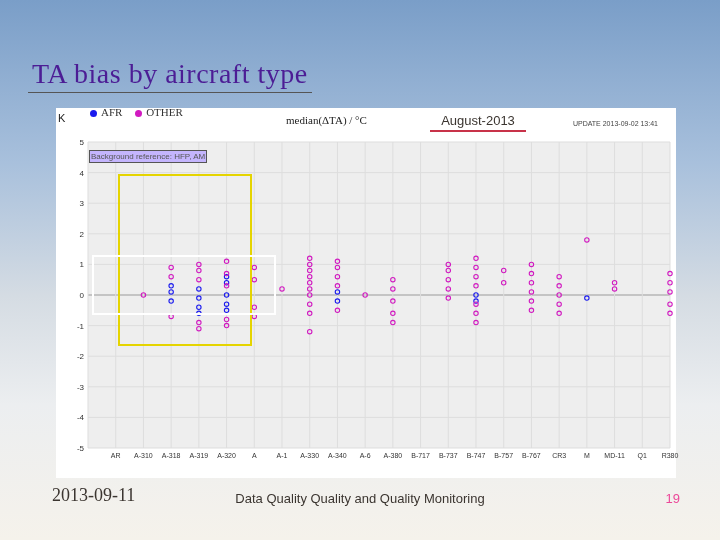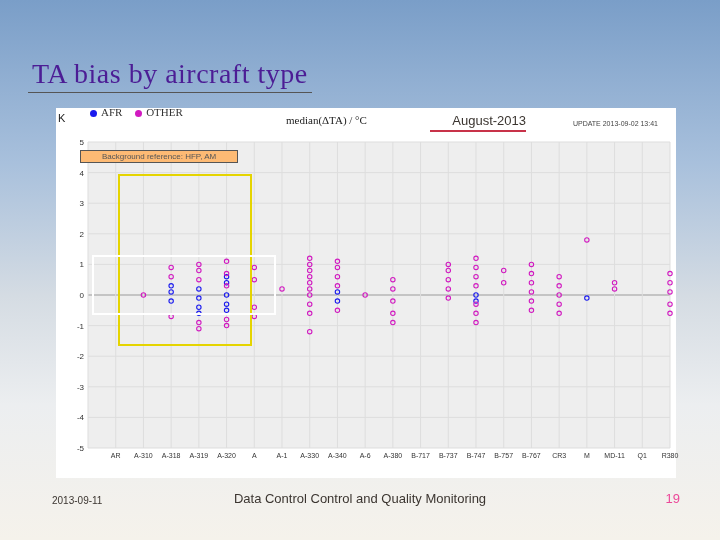--- a/index.html
+++ b/index.html
@@ -2,27 +2,27 @@
 <html><head>
 <meta charset="utf-8">
 <style>
 html,body{margin:0;padding:0;width:720px;height:540px;font-family:Georgia,serif;overflow:hidden}
 .bg{position:absolute;inset:0;background:linear-gradient(180deg,#7a9ec8 0%,#a8c0dc 30%,#d5dce3 55%,#eceef0 75%,#f5f2eb 100%)}
 .title{position:absolute;left:28px;top:58px;font-size:28px;color:#4c1d95;border-bottom:1px solid #555;padding:0 4px 2px;font-family:Liberation Serif, serif;letter-spacing:.5px}
 .plot-box{position:absolute;left:56px;top:108px;width:620px;height:370px;background:#fff}
 .plot-inner{position:absolute;left:32px;top:34px;right:6px;bottom:30px;background:#eee}
 svg.grid{position:absolute;inset:0}
 .yaxis text,.xaxis text,.legend-text,.update{font-family:Arial,Helvetica,sans-serif;font-size:8px;fill:#333}
-.month-box{position:absolute;left:430px;top:112px;width:96px;height:18px;border-bottom:2px solid #c83249;font-family:"Trebuchet MS",sans-serif;font-size:13px;color:#3b3530;text-align:right;line-height:18px}
+.month-box{position:absolute;left:430px;top:112px;width:96px;height:18px;border-bottom:2px solid #c83249;font-family:"Trebuchet MS",sans-serif;font-size:13px;color:#3b3530;text-align:center;line-height:18px}
 .axis-title{position:absolute;left:286px;top:114px;font-family:Liberation Serif, serif;font-size:11px;color:#222}
 .update{position:absolute;right:62px;top:120px;font-family:Arial,sans-serif;font-size:7px;color:#444}
-.footer-date{position:absolute;left:52px;bottom:34px;font-size:10px;color:#3b3530;font-family:Liberation Sans, sans-serif}
+.footer-date{position:absolute;left:52px;bottom:34px;font-size:18px;color:#3b3530;font-family:Liberation Serif, serif}
 .footer-center{position:absolute;left:0;right:0;bottom:34px;text-align:center;font-size:13px;color:#3b3530;font-family:"Trebuchet MS",sans-serif}
 .footer-page{position:absolute;right:40px;bottom:34px;font-size:13px;color:#ec4899;font-family:"Trebuchet MS",sans-serif}
-.ref-box{position:absolute;left:80px;top:150px;border:1px solid #555;background:#fdba74;font:8px Arial;color:#555;padding:1px 21px}
+.ref-box{position:absolute;left:89px;top:150px;border:1px solid #555;background:#c4b5fd;font:8px Arial;color:#555;padding:1px 1px}
 .legend{position:absolute;left:80px;top:106px;font:11px Verdana;color:#333}
 .legend span.d{display:inline-block;width:7px;height:7px;border-radius:50%;margin:0 4px 0 10px;vertical-align:middle}
 .hilite-white{position:absolute;border:2px solid #fff;background:transparent}
 .hilite-yellow{position:absolute;border:2px solid #e5d400;background:transparent}
 .K{position:absolute;left:58px;top:112px;font:11px Arial;color:#222}
 </style>
 </head>
 <body>
 
 <div class="bg"></div>
@@ -201,14 +201,14 @@
 
 <div class="axis-title">median(ΔTA) / °C</div>
 <div class="month-box">August-2013</div>
 <div class="update">UPDATE 2013-09-02 13:41</div>
 <div class="ref-box">Background reference: HFP, AM</div>
 
 <div class="hilite-yellow" style="left:118px;top:174px;width:130px;height:168px"></div>
 <div class="hilite-white" style="left:92px;top:255px;width:180px;height:56px"></div>
 
 <div class="footer-date">2013-09-11</div>
-<div class="footer-center">Data Control Control and Quality Monitoring</div>
+<div class="footer-center">Data Quality Quality and Quality Monitoring</div>
 <div class="footer-page">19</div>
 
 </body></html>

